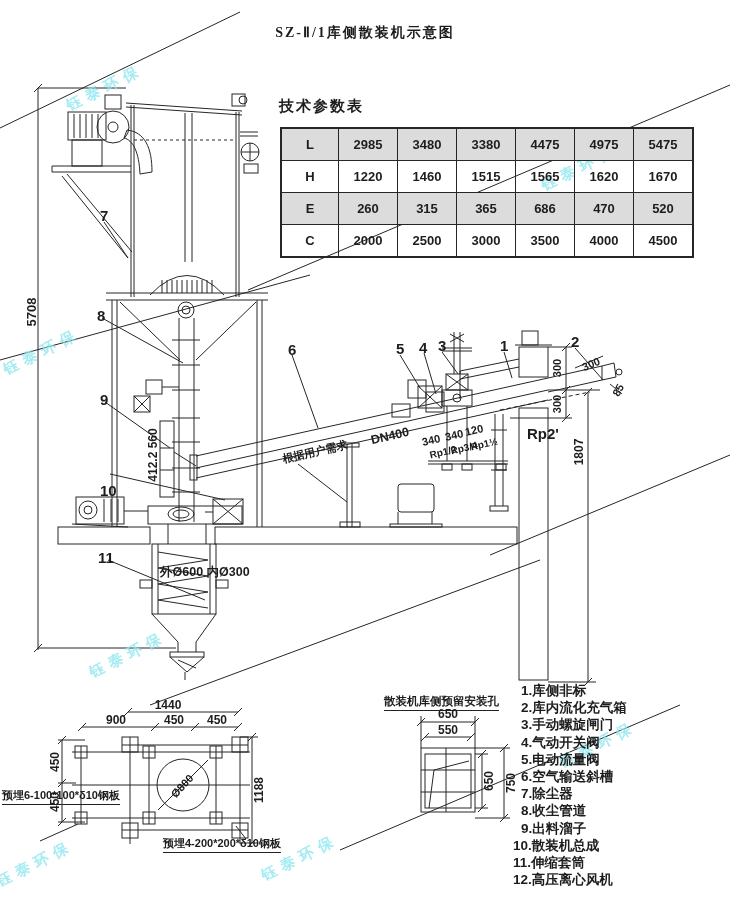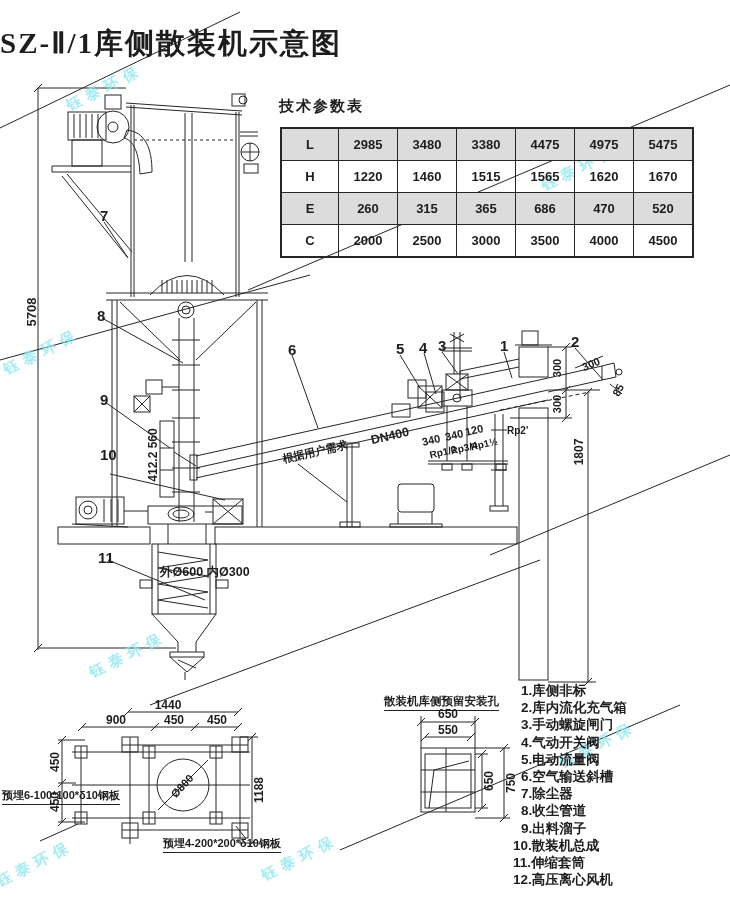--- a/index.html
+++ b/index.html
@@ -11,21 +11,21 @@
   svg .f{fill:#262626;stroke:none;}
   svg .w{fill:#fff;}
   svg .gh{fill:url(#gh);}
   svg .wh{fill:url(#wh);}
   svg .cy{stroke:#9ce9f0;stroke-width:1.2;}
   svg .d{stroke-dasharray:3,3;}
   svg .th{stroke-width:1.8;}
   .t{position:absolute;white-space:nowrap;font-weight:bold;}
   .c{transform:translate(-50%,-50%);}
   .r{transform:translate(-50%,-50%) rotate(-90deg);}
-  .page-title{left:0;right:0;top:24px;font-size:29px;letter-spacing:2px;
+  .page-title{left:0;right:0;top:24px;text-align:center;font-size:14px;letter-spacing:2px;
         font-family:"Liberation Serif",serif;}
   .tbl-head{left:279px;top:97px;font-size:15px;letter-spacing:2px;}
   table.params{position:absolute;left:280px;top:127px;border-collapse:collapse;
         border:2px solid #262626;}
   table.params td{border:1.5px solid #262626;width:58px;height:31px;text-align:center;
         font-weight:bold;font-size:13px;padding:0;}
   table.params td:first-child{width:56px;}
   tr.shade td{background:#dcdcdc;}
   .parts{position:absolute;left:513px;top:682px;font-size:13.5px;font-weight:bold;line-height:17.2px;}
   .parts div{white-space:nowrap;}
@@ -403,38 +403,38 @@
     <td>3500</td>
     <td>4000</td>
     <td>4500</td>
   </tr>
 </tbody>
     </table>
 
 <div class="t callout" style="left:100px;top:207px">7</div>
 <div class="t callout" style="left:97px;top:307px">8</div>
 <div class="t callout" style="left:100px;top:391px">9</div>
-<div class="t callout" style="left:100px;top:446px">10</div>
+<div class="t callout" style="left:100px;top:482px">10</div>
 <div class="t callout" style="left:98px;top:549px">11</div>
 <div class="t callout" style="left:288px;top:341px">6</div>
 <div class="t callout" style="left:396px;top:340px">5</div>
 <div class="t callout" style="left:419px;top:339px">4</div>
 <div class="t callout" style="left:438px;top:337px">3</div>
 <div class="t callout" style="left:500px;top:337px">1</div>
 <div class="t callout" style="left:571px;top:333px">2</div>
 
 <div class="t r" style="left:31px;top:312px;font-size:13px">5708</div>
 <div class="t r" style="left:153px;top:455px;font-size:12px">412.2 560</div>
 <div class="t" style="left:160px;top:564px;font-size:12.5px">外Ø600 内Ø300</div>
 <div class="t r" style="left:557px;top:368px;font-size:11px">300</div>
 <div class="t r" style="left:557px;top:404px;font-size:11px">300</div>
 <div class="t c" style="left:591px;top:364px;font-size:11px;transform:translate(-50%,-50%) rotate(-22deg)">300</div>
 <div class="t c" style="left:618px;top:390px;font-size:11px;transform:translate(-50%,-50%) rotate(-62deg)">85</div>
 <div class="t r" style="left:579px;top:452px;font-size:12px">1807</div>
-<div class="t" style="left:507px;top:425px;font-size:10px">Rp2'</div>
+<div class="t" style="left:527px;top:425px;font-size:15px">Rp2'</div>
 
 <div class="t c" style="left:315px;top:452px;font-size:11px;transform:translate(-50%,-50%) rotate(-13deg)">根据用户需求</div>
 <div class="t c" style="left:390px;top:436px;font-size:12.5px;transform:translate(-50%,-50%) rotate(-13deg)">DN400</div>
 <div class="t c" style="left:431px;top:440px;font-size:11px;transform:translate(-50%,-50%) rotate(-13deg)">340</div>
 <div class="t c" style="left:454px;top:435px;font-size:11px;transform:translate(-50%,-50%) rotate(-13deg)">340</div>
 <div class="t c" style="left:474px;top:430px;font-size:11px;transform:translate(-50%,-50%) rotate(-13deg)">120</div>
 <div class="t c" style="left:443px;top:452px;font-size:10px;transform:translate(-50%,-50%) rotate(-13deg)">Rp1/2</div>
 <div class="t c" style="left:464px;top:448px;font-size:10px;transform:translate(-50%,-50%) rotate(-13deg)">Rp3/4</div>
 <div class="t c" style="left:484px;top:444px;font-size:10px;transform:translate(-50%,-50%) rotate(-13deg)">Rp1½</div>
 

